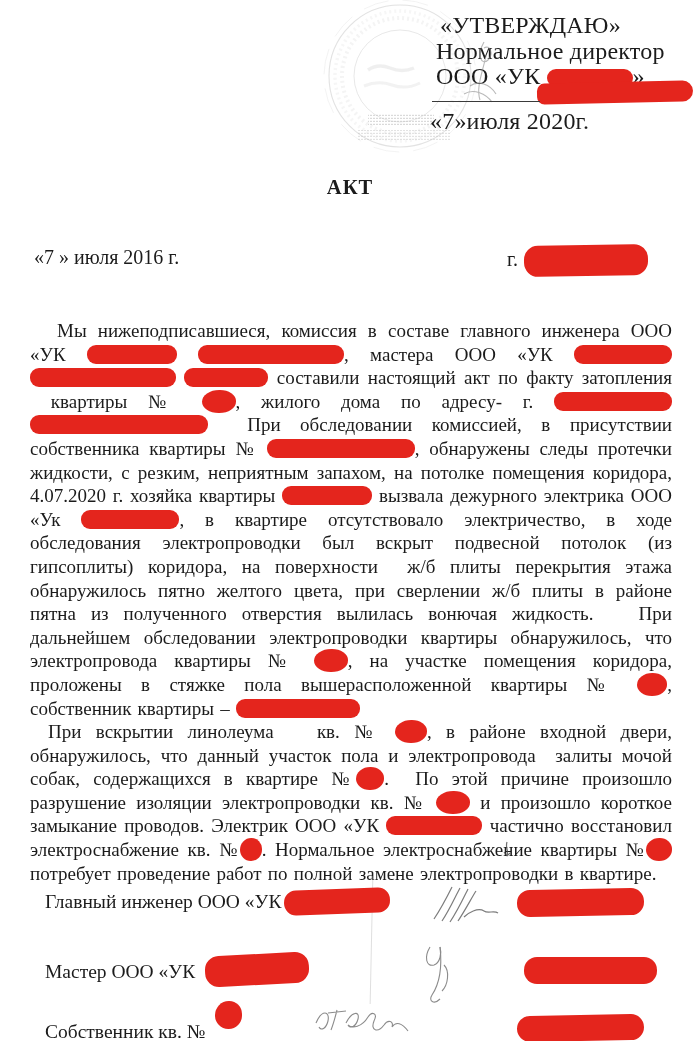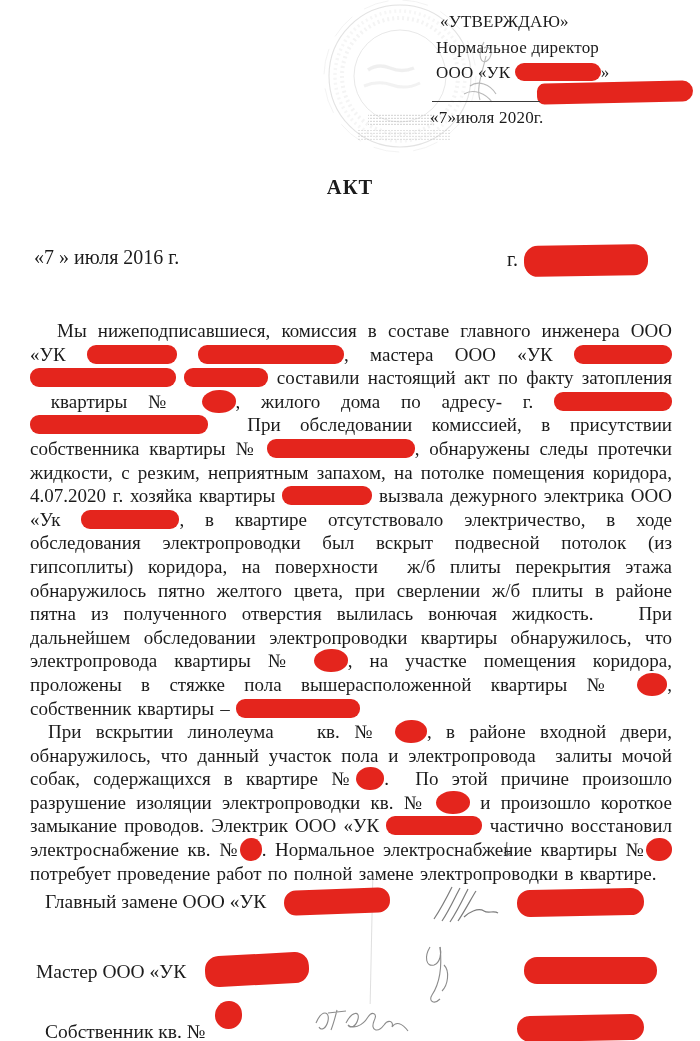--- a/index.html
+++ b/index.html
@@ -2,21 +2,21 @@
 <html lang="ru" style="--red: #e4251d; --ink: #1b1b1b;"><head>
 <meta charset="utf-8">
 <style>
   html,body { margin:0; padding:0; background:#ffffff; }
   .page {
     position:relative; width:700px; height:1041px; background:#fff;
     overflow:hidden; font-family:"Liberation Serif", serif; color:#1b1b1b;
   }
   .abs { position:absolute; }
   
-  .hdr-line { position:absolute; font-size:17px; white-space:nowrap; letter-spacing:.2px; }
+  .hdr-line { position:absolute; font-size:24px; white-space:nowrap; letter-spacing:.2px; }
   .hdr-underline { position:absolute; border-bottom:1.6px solid #3a3a3a; height:0; }
   
   .doc-title { position:absolute; left:0; right:0; text-align:center;
                font-size:20.5px; letter-spacing:1px; }
   
   .date-left, .city-prefix { position:absolute; font-size:20px; white-space:nowrap; }
   
   .body-wrap { position:absolute; left:30px; top:319px; width:642px; }
   .body-par { margin:0; text-align:justify; font-size:19px; line-height:23.6px;
               word-spacing:1.5px; }
@@ -83,36 +83,36 @@
       <p class="body-par" style="text-indent: 18px;"><span>При вскрытии линолеума &nbsp; кв. № </span><span class="redact round" style="width: 32px;"></span><span>, в районе входной двери, обнаружилось, что данный участок пола и электропровода &nbsp;залиты мочой собак, содержащихся в квартире №</span><span class="redact round" style="width: 28px;"></span><span>. &nbsp;По этой причине произошло разрушение изоляции электропроводки кв. № </span><span class="redact round" style="width: 34px;"></span><span> и произошло короткое замыкание проводов. Электрик ООО «УК </span><span class="redact" style="width: 96px;"></span><span> частично восстановил электроснабжение кв. №</span><span class="redact round" style="width: 22px;"></span><span>. Нормальное электроснабжение квартиры №</span><span class="redact round" style="width: 26px;"></span><span> потребует проведение работ по полной замене электропроводки в квартире.</span></p>
     </div>
 
   <svg class="sigsvg" style="left:500px; top:840px;" width="14" height="20" viewBox="0 0 14 20">
     <path d="M7,2 C5,8 9,10 7,16 M7,16 L4,12 M7,16 L10,13" fill="none" stroke="#4a4a4a" stroke-width="1.2" opacity=".8"></path>
   </svg>
 
   <div class="fold"></div>
 
   <div class="sig-row" style="top:887px;">
-    <span class="sig-label" style="left:45px; top:4px;">Главный замене ООО «УК</span>
+    <span class="sig-label" style="left:45px; top:4px;">Главный инженер ООО «УК</span>
     <span class="ablob" style="left:284px; top:2px; width:106px; height:25px; transform:rotate(-2deg);"></span>
     <svg class="sigsvg" style="left:428px; top:-4px;" width="74" height="42" viewBox="0 0 74 42">
       <g fill="none" stroke="#666" stroke-width="1.2" opacity=".85">
         <path d="M6,36 C14,24 20,12 24,4"></path>
         <path d="M14,38 C22,26 28,12 32,5"></path>
         <path d="M22,39 C30,27 36,14 40,6"></path>
         <path d="M30,38 C38,26 44,14 48,8"></path>
         <path d="M36,34 C40,30 50,24 56,28 C60,31 66,27 70,30"></path>
       </g>
     </svg>
     <span class="ablob" style="left:517px; top:2px; width:127px; height:27px; transform:rotate(-1deg); border-radius:13px;"></span>
   </div>
 
   <div class="sig-row" style="top:951px;">
-    <span class="sig-label" style="left:36px; top:10px;">Мастер ООО «УК</span>
+    <span class="sig-label" style="left:45px; top:10px;">Мастер ООО «УК</span>
     <span class="ablob" style="left:205px; top:3px; width:104px; height:31px; transform:rotate(-3deg); border-radius:14px;"></span>
     <svg class="sigsvg" style="left:408px; top:-12px;" width="58" height="76" viewBox="0 0 58 76">
       <g fill="none" stroke="#777" stroke-width="1.1" opacity=".85">
         <path d="M22,8 C16,18 18,28 26,26 C32,24 34,14 32,8"></path>
         <path d="M32,8 C34,26 32,44 24,56 C20,62 26,66 32,60"></path>
         <path d="M36,26 C42,32 40,46 34,52"></path>
       </g>
     </svg>
     <span class="ablob" style="left:524px; top:6px; width:133px; height:27px; border-radius:13px;"></span>
   </div>

